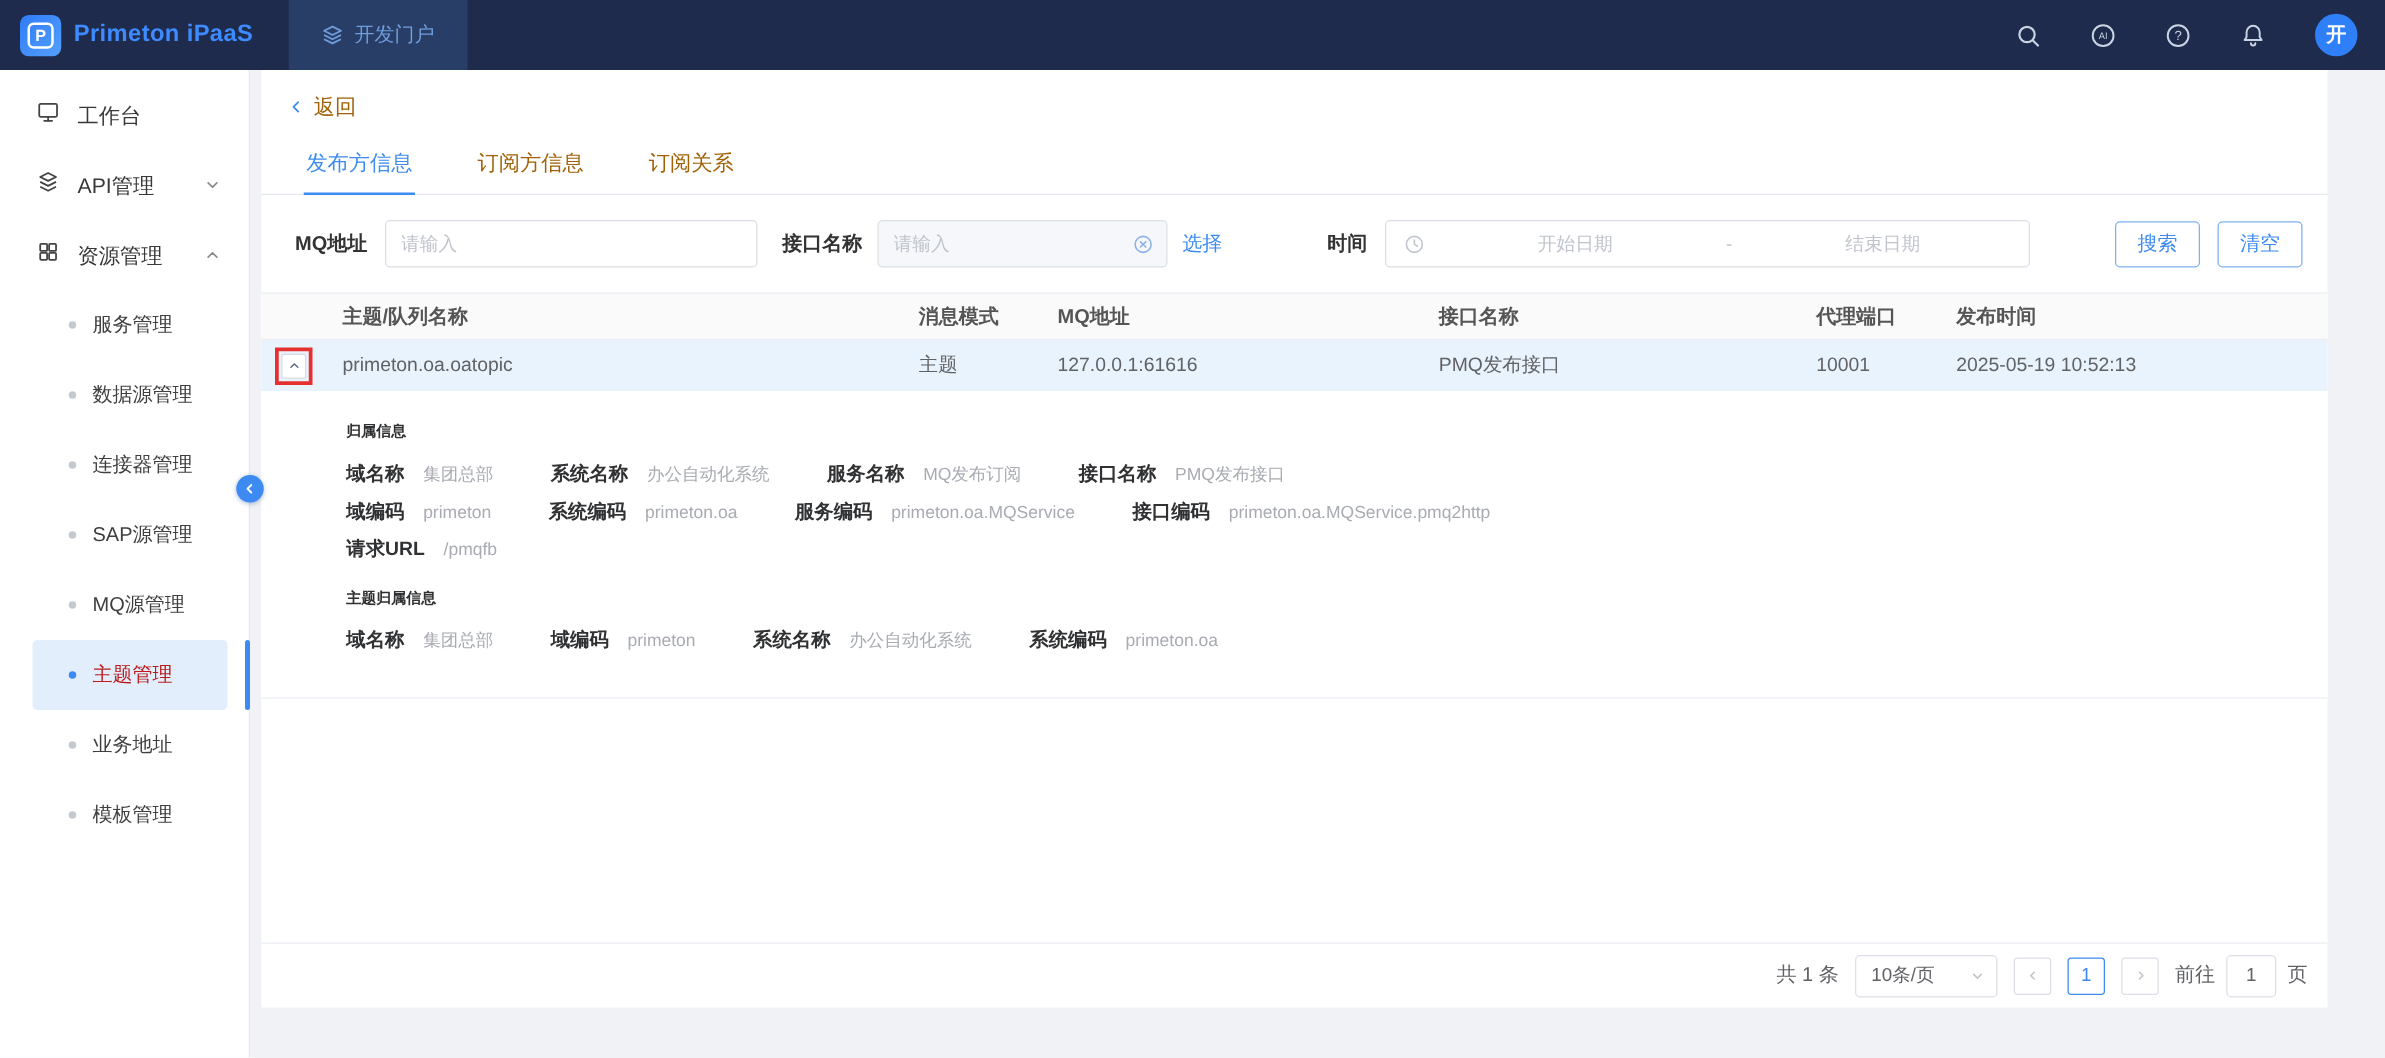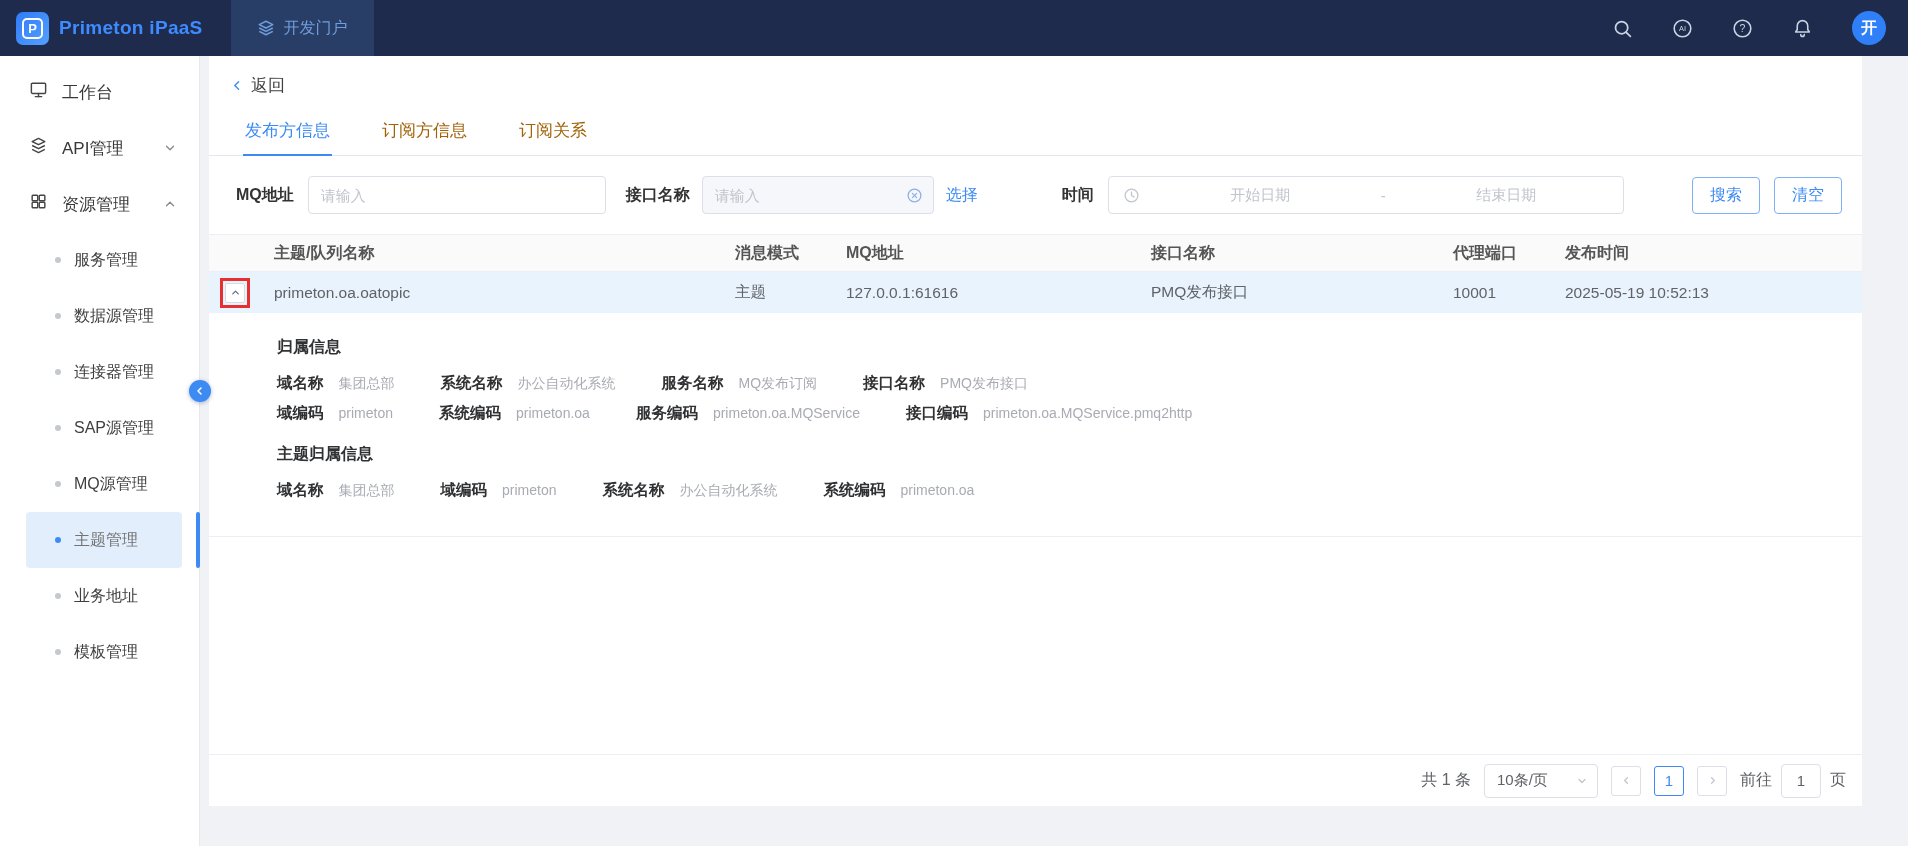--- a/index.html
+++ b/index.html
@@ -18,29 +18,29 @@
   .icon-btn { display:flex; cursor:pointer; }
   .avatar { width:34px; height:34px; border-radius:50%; background:#2f80f8; color:#fff; font-size:16px; display:flex; align-items:center; justify-content:center; font-weight:bold; cursor:pointer; }
 
   
   .body-row { flex:1; display:flex; min-height:0; position:relative; }
   .sidebar { width:200px; background:#fff; border-right:1px solid #e8e8e8; padding-top:8px; flex-shrink:0; position:relative; z-index:2; }
   .side-item { height:56px; display:flex; align-items:center; gap:14px; padding-left:29px; font-size:17px; color:#383838; cursor:pointer; }
   .side-chev { margin-left:auto; margin-right:22px; display:flex; }
   .sub-item { position:relative; height:56px; margin:0 17px 0 26px; padding-left:29px; display:flex; align-items:center; gap:13px; font-size:16px; color:#3f3f3f; border-radius:4px; cursor:pointer; }
   .sub-dot { width:6px; height:6px; border-radius:50%; background:#c4c8cf; flex-shrink:0; }
-  .sub-item.selected { background:#e3eefc; color:#737373; }
+  .sub-item.selected { background:#e3eefc; color:#b91c1c; }
   .sub-item.selected .sub-dot { background:#3d8bf2; }
   .active-bar { position:absolute; right:-18px; top:0; width:4px; height:100%; background:#3d8bf2; border-radius:2px; }
   .collapse-handle { position:absolute; left:189px; top:324px; width:22px; height:22px; border-radius:50%; background:#3d8bf2; color:#fff; display:flex; align-items:center; justify-content:center; z-index:6; cursor:pointer; box-shadow:0 1px 4px rgba(20,60,140,.35); }
 
   
   .main-area { flex:1; background:#f0f2f5; padding:0 46px 40px 9px; min-width:0; display:flex; }
   .panel { background:#fff; flex:1; display:flex; flex-direction:column; min-width:0; }
-  .back-row { margin:18px 20px 0 22px; display:flex; align-items:center; gap:7px; color:#404040; font-size:17px; cursor:pointer; width:fit-content; }
+  .back-row { margin:18px 20px 0 22px; display:flex; align-items:center; gap:7px; color:#a16207; font-size:17px; cursor:pointer; width:fit-content; }
   .tabs { display:flex; padding-left:34px; margin-top:10px; border-bottom:1px solid #e4e7ed; }
   .tab { font-size:17px; color:#a16207; padding:12px 2px 13px; margin-right:48px; cursor:pointer; position:relative; white-space:nowrap; }
   .tab.active { color:#3d8bf2; font-weight:500; }
   .tab.active::after { content:""; position:absolute; left:0; right:0; bottom:-1px; height:2px; background:#3d8bf2; }
 
   
   .filter-row { display:flex; align-items:center; padding:20px 20px 0 27px; }
   .f-label { font-size:16px; color:#333; font-weight:600; white-space:nowrap; }
   .inp { height:38px; border:1px solid #dcdfe6; border-radius:4px; background:#fff; display:flex; align-items:center; padding:0 10px 0 12px; }
   .inp input { border:none; outline:none; background:transparent; width:100%; font-size:15px; color:#333; font-family:inherit; }
@@ -58,21 +58,21 @@
   .t-head { background:#fafafa; border-top:1px solid #ebeef5; border-bottom:1px solid #ebeef5; height:38px; }
   .th { display:flex; align-items:center; padding-left:13px; font-size:16px; color:#555; font-weight:600; white-space:nowrap; }
   .t-row { height:41px; background:#e9f3fd; cursor:pointer; }
   .td { display:flex; align-items:center; padding-left:13px; font-size:15.5px; color:#606266; white-space:nowrap; overflow:hidden; }
   .expand-cell { display:flex; align-items:center; justify-content:center; }
   .annotation-box { border:3px solid #e63030; padding:2px; display:flex; }
   .expand-btn { width:20px; height:20px; background:#fff; border:1px solid #d6dbe3; border-radius:2px; display:flex; align-items:center; justify-content:center; cursor:pointer; }
 
   
   .detail { border-bottom:1px solid #ebeef5; padding:24px 40px 26px 68px; background:#fff; }
-  .d-title { font-size:16px; font-weight:bold; color:#303133; margin-bottom:15px; }
+  .d-title { font-size:12px; font-weight:bold; color:#303133; margin-bottom:15px; }
   .d-title.second { margin-top:20px; }
   .d-row { display:flex; align-items:baseline; margin-bottom:9px; }
   .d-pair { display:flex; align-items:baseline; margin-right:46px; }
   .d-label { font-size:15.5px; font-weight:600; color:#303133; margin-right:15px; white-space:nowrap; }
   .d-value { font-size:14px; color:#a8abb2; white-space:nowrap; }
 
   
   .pager { margin-top:auto; border-top:1px solid #ebeef5; height:52px; display:flex; align-items:center; justify-content:flex-end; padding-right:16px; gap:13px; font-size:16px; color:#606266; flex-shrink:0; }
   .pg-total { white-space:nowrap; }
   .pg-select { width:114px; height:34px; border:1px solid #dcdfe6; border-radius:4px; display:flex; align-items:center; justify-content:space-between; padding:0 9px 0 12px; font-size:15px; color:#606266; cursor:pointer; background:#fff; }
@@ -337,20 +337,26 @@
                 </span>
               <span class="d-pair">
                   <span class="d-label">服务编码</span>
                   <span class="d-value">primeton.oa.MQService</span>
                 </span>
               <span class="d-pair">
                   <span class="d-label">接口编码</span>
                   <span class="d-value">primeton.oa.MQService.pmq2http</span>
                 </span>
             </div>
+            <div class="d-row">
+              <span class="d-pair">
+                  <span class="d-label">请求URL</span>
+                  <span class="d-value">/pmqfb</span>
+                </span>
+            </div>
 
             <div class="d-title second">主题归属信息</div>
             <div class="d-row">
               <span class="d-pair">
                   <span class="d-label">域名称</span>
                   <span class="d-value">集团总部</span>
                 </span>
               <span class="d-pair">
                   <span class="d-label">域编码</span>
                   <span class="d-value">primeton</span>

